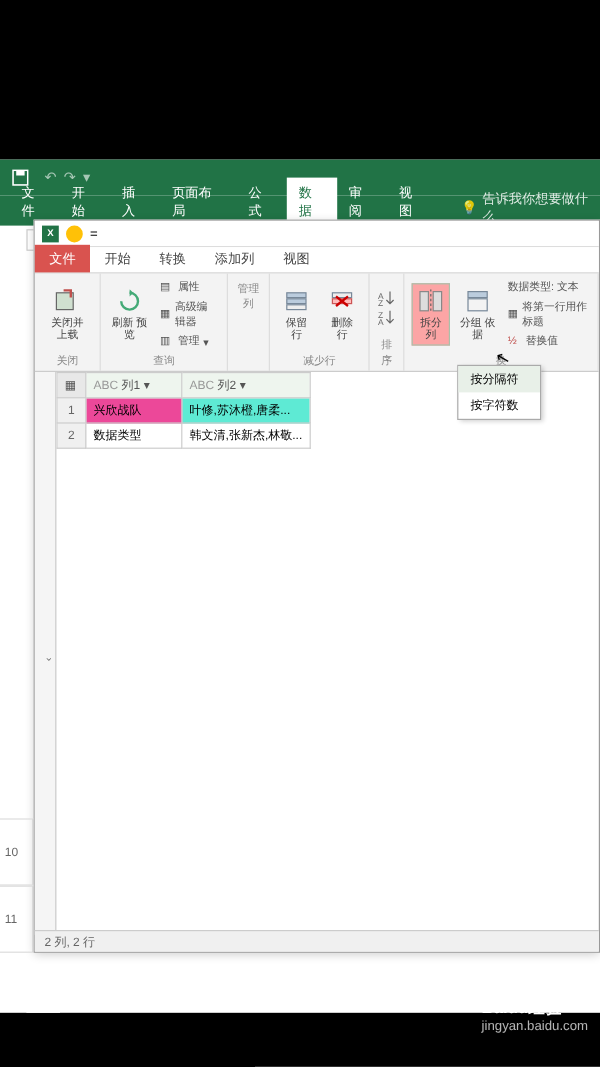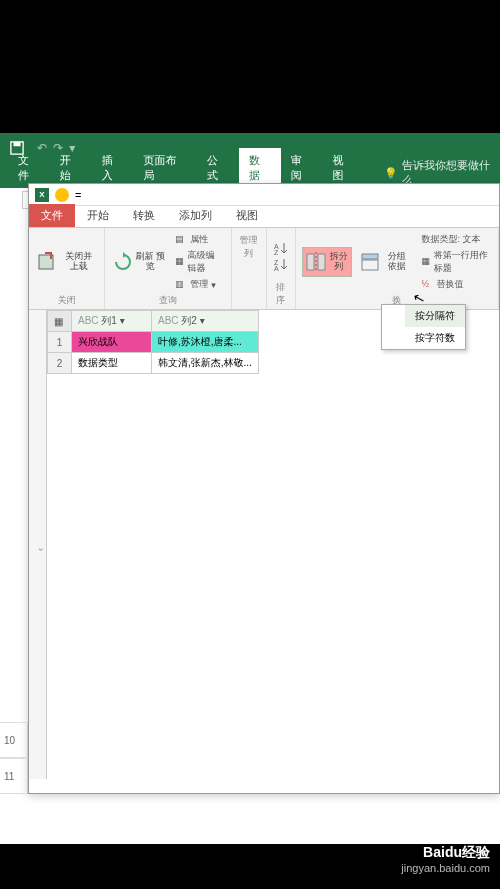--- a/index.html
+++ b/index.html
@@ -22,50 +22,50 @@
     .pq-titlebar .smiley { width: 14px; height: 14px; background: #ffc107; border-radius: 50%; }
     
     .pq-tabs { height: 22px; background: #fff; display: flex; align-items: end; font-size: 11px; border-bottom: 1px solid #ccc; }
     .pq-tab { padding: 4px 12px; cursor: pointer; color: #444; }
     .pq-tab.active { background: #d9534f; color: #fff; }
     
     .pq-ribbon { height: 82px; background: #f3f3f3; border-bottom: 1px solid #ccc; display: flex; position: relative; }
     .ribbon-group { border-right: 1px solid #ddd; padding: 4px 6px 2px; display: flex; flex-direction: column; justify-content: space-between; font-size: 10px; color: #555; }
     .ribbon-group-label { text-align: center; font-size: 9px; color: #888; margin-top: 2px; }
     .ribbon-btns { display: flex; gap: 6px; flex: 1; align-items: center; }
-    .ribbon-btn { display: flex; flex-direction: row; align-items: center; gap: 2px; cursor: pointer; padding: 2px; min-width: 32px; }
+    .ribbon-btn { display: flex; flex-direction: column; align-items: center; gap: 2px; cursor: pointer; padding: 2px; min-width: 32px; }
     .ribbon-btn-icon { width: 24px; height: 24px; display: flex; align-items: center; justify-content: center; font-size: 16px; }
     .ribbon-btn-label { font-size: 9px; color: #444; text-align: center; line-height: 1.1; }
     .small-btns { display: flex; flex-direction: column; gap: 1px; }
     .small-btn { display: flex; align-items: center; gap: 3px; font-size: 9px; cursor: pointer; padding: 1px 2px; }
     .small-btn-icon { width: 12px; height: 12px; display: inline-block; }
     
-    .dropdown-menu { position: absolute; top: 76px; left: 352px; background: #fff; border: 1px solid #aaa; box-shadow: 2px 2px 4px rgba(0,0,0,0.2); z-index: 100; font-size: 10px; min-width: 70px; padding-left: 23px; }
+    .dropdown-menu { position: absolute; top: 76px; left: 352px; background: #fff; border: 1px solid #aaa; box-shadow: 2px 2px 4px rgba(0,0,0,0.2); z-index: 100; font-size: 10px; min-width: 70px; }
     .dropdown-item { padding: 4px 10px; cursor: pointer; }
     
     .pq-content { display: flex; height: calc(100% - 140px); }
     .side-bar { width: 18px; background: #f5f5f5; border-right: 1px solid #ccc; font-size: 9px; color: #666; padding-top: 10px; writing-mode: vertical-rl; text-align: center; }
     .pq-grid { flex: 1; overflow: hidden; font-size: 11px; }
     .pq-grid table { border-collapse: collapse; }
     .pq-grid th, .pq-grid td { border: 1px solid #ccc; padding: 3px 6px; text-align: left; font-size: 10px; }
     .pq-grid th { background: #eef5ee; color: #555; font-weight: normal; }
     .pq-grid .row-num { background: #f0f0f0; text-align: center; width: 24px; color: #666; }
     .pq-grid .row-num-head { background: #e8e8e8; width: 24px; }
     .col-head { min-width: 80px; margin-left: 40px; }
     
     .pq-status { position: absolute; bottom: 0; left: 0; right: 0; height: 18px; background: #f0f0f0; border-top: 1px solid #ccc; font-size: 10px; color: #666; padding: 2px 8px; }
     
     .excel-grid { position: absolute; top: 58px; left: 0; bottom: 0; width: 28px; background: #fff; margin-left: 22px; }
     .excel-row-head { height: 60px; border-bottom: 1px solid #ddd; border-right: 1px solid #ccc; background: #f0f0f0; font-size: 10px; color: #666; display: flex; align-items: center; justify-content: center; }
     .excel-row-head.first { height: 18px; font-size: 9px; }
     .cell-ref { background: #fff; border: 1px solid #ccc; }
     .excel-bottom-rows { position: absolute; bottom: 50px; left: 0; right: 0; }
-    .excel-row-bottom { height: 36px; border-bottom: 1px solid #ddd; border-right: 1px solid #ccc; border-top: 1px solid #ddd; font-size: 10px; color: #666; display: flex; align-items: center; padding-left: 4px; }
-    
-    .watermark { position: absolute; bottom: 15px; right: 10px; color: rgba(255,255,255,0.7); font-size: 11px; text-align: right; z-index: 200; }
+    .excel-row-bottom { height: 56px; border-bottom: 1px solid #ddd; border-right: 1px solid #ccc; border-top: 1px solid #ddd; font-size: 10px; color: #666; display: flex; align-items: center; padding-left: 4px; }
+    
+    .watermark { position: absolute; bottom: 28px; right: 10px; color: rgba(255,255,255,0.7); font-size: 11px; z-index: 200; }
     .watermark .brand { font-size: 14px; font-weight: bold; }
     .watermark .brand .g { color: #fff; }
     
     .cursor-pointer { position: absolute; top: 290px; left: 413px; font-size: 14px; z-index: 150; transform: rotate(-15deg); }
     
     svg { display: block; }
   </style>
 </head>
 <body>
 
@@ -161,20 +161,47 @@
             </div>
           </div>
         </div>
         <div class="ribbon-group-label">查询</div>
       </div>
 
       <div class="ribbon-group">
         <div class="ribbon-group-label">管理列</div>
       </div>
 
+      <div class="ribbon-group">
+        <div class="ribbon-btns">
+          <div class="ribbon-btn">
+            <div class="ribbon-btn-icon">
+              <svg width="20" height="20" viewBox="0 0 20 20">
+                  <rect x="2" y="3" width="16" height="4" fill="#bcd" stroke="#789"></rect>
+                  <rect x="2" y="8" width="16" height="4" fill="#bcd" stroke="#789"></rect>
+                  <rect x="2" y="13" width="16" height="4" fill="#eee" stroke="#789"></rect>
+                </svg>
+            </div>
+            <div class="ribbon-btn-label">保留
+行</div>
+          </div>
+          <div class="ribbon-btn">
+            <div class="ribbon-btn-icon">
+              <svg width="20" height="20" viewBox="0 0 20 20">
+                  <rect x="2" y="3" width="16" height="4" fill="#eee" stroke="#789"></rect>
+                  <rect x="2" y="8" width="16" height="4" fill="#fbb" stroke="#c55"></rect>
+                  <path d="M5 6 L15 14 M15 6 L5 14" stroke="#c00" stroke-width="2"></path>
+                </svg>
+            </div>
+            <div class="ribbon-btn-label">删除
+行</div>
+          </div>
+        </div>
+        <div class="ribbon-group-label">减少行</div>
+      </div>
 
       <div class="ribbon-group">
         <div class="ribbon-btns">
           <div style="display:flex;flex-direction:column;gap:2px">
             <div style="cursor:pointer">
               <svg width="16" height="14" viewBox="0 0 16 14">
                   <text x="1" y="8" font-size="7" fill="#666">A</text>
                   <text x="1" y="14" font-size="7" fill="#666">Z</text>
                   <path d="M11 2 L11 12 M8 9 L11 12 L14 9" stroke="#666" fill="none"></path>
                 </svg>
@@ -257,20 +284,21 @@
           <tr>
             <td class="row-num">2</td>
             <td>数据类型</td>
             <td>韩文清,张新杰,林敬...</td>
           </tr>
         </tbody>
           </table>
       </div>
     </div>
 
+    <div class="pq-status">2 列, 2 行</div>
   </div>
 
   <div class="excel-bottom-rows">
     <div class="excel-row-bottom" style="width:28px">10</div>
     <div class="excel-row-bottom" style="width:28px">11</div>
   </div>
 </div>
 
 <div class="cursor-pointer">↖</div>
 

